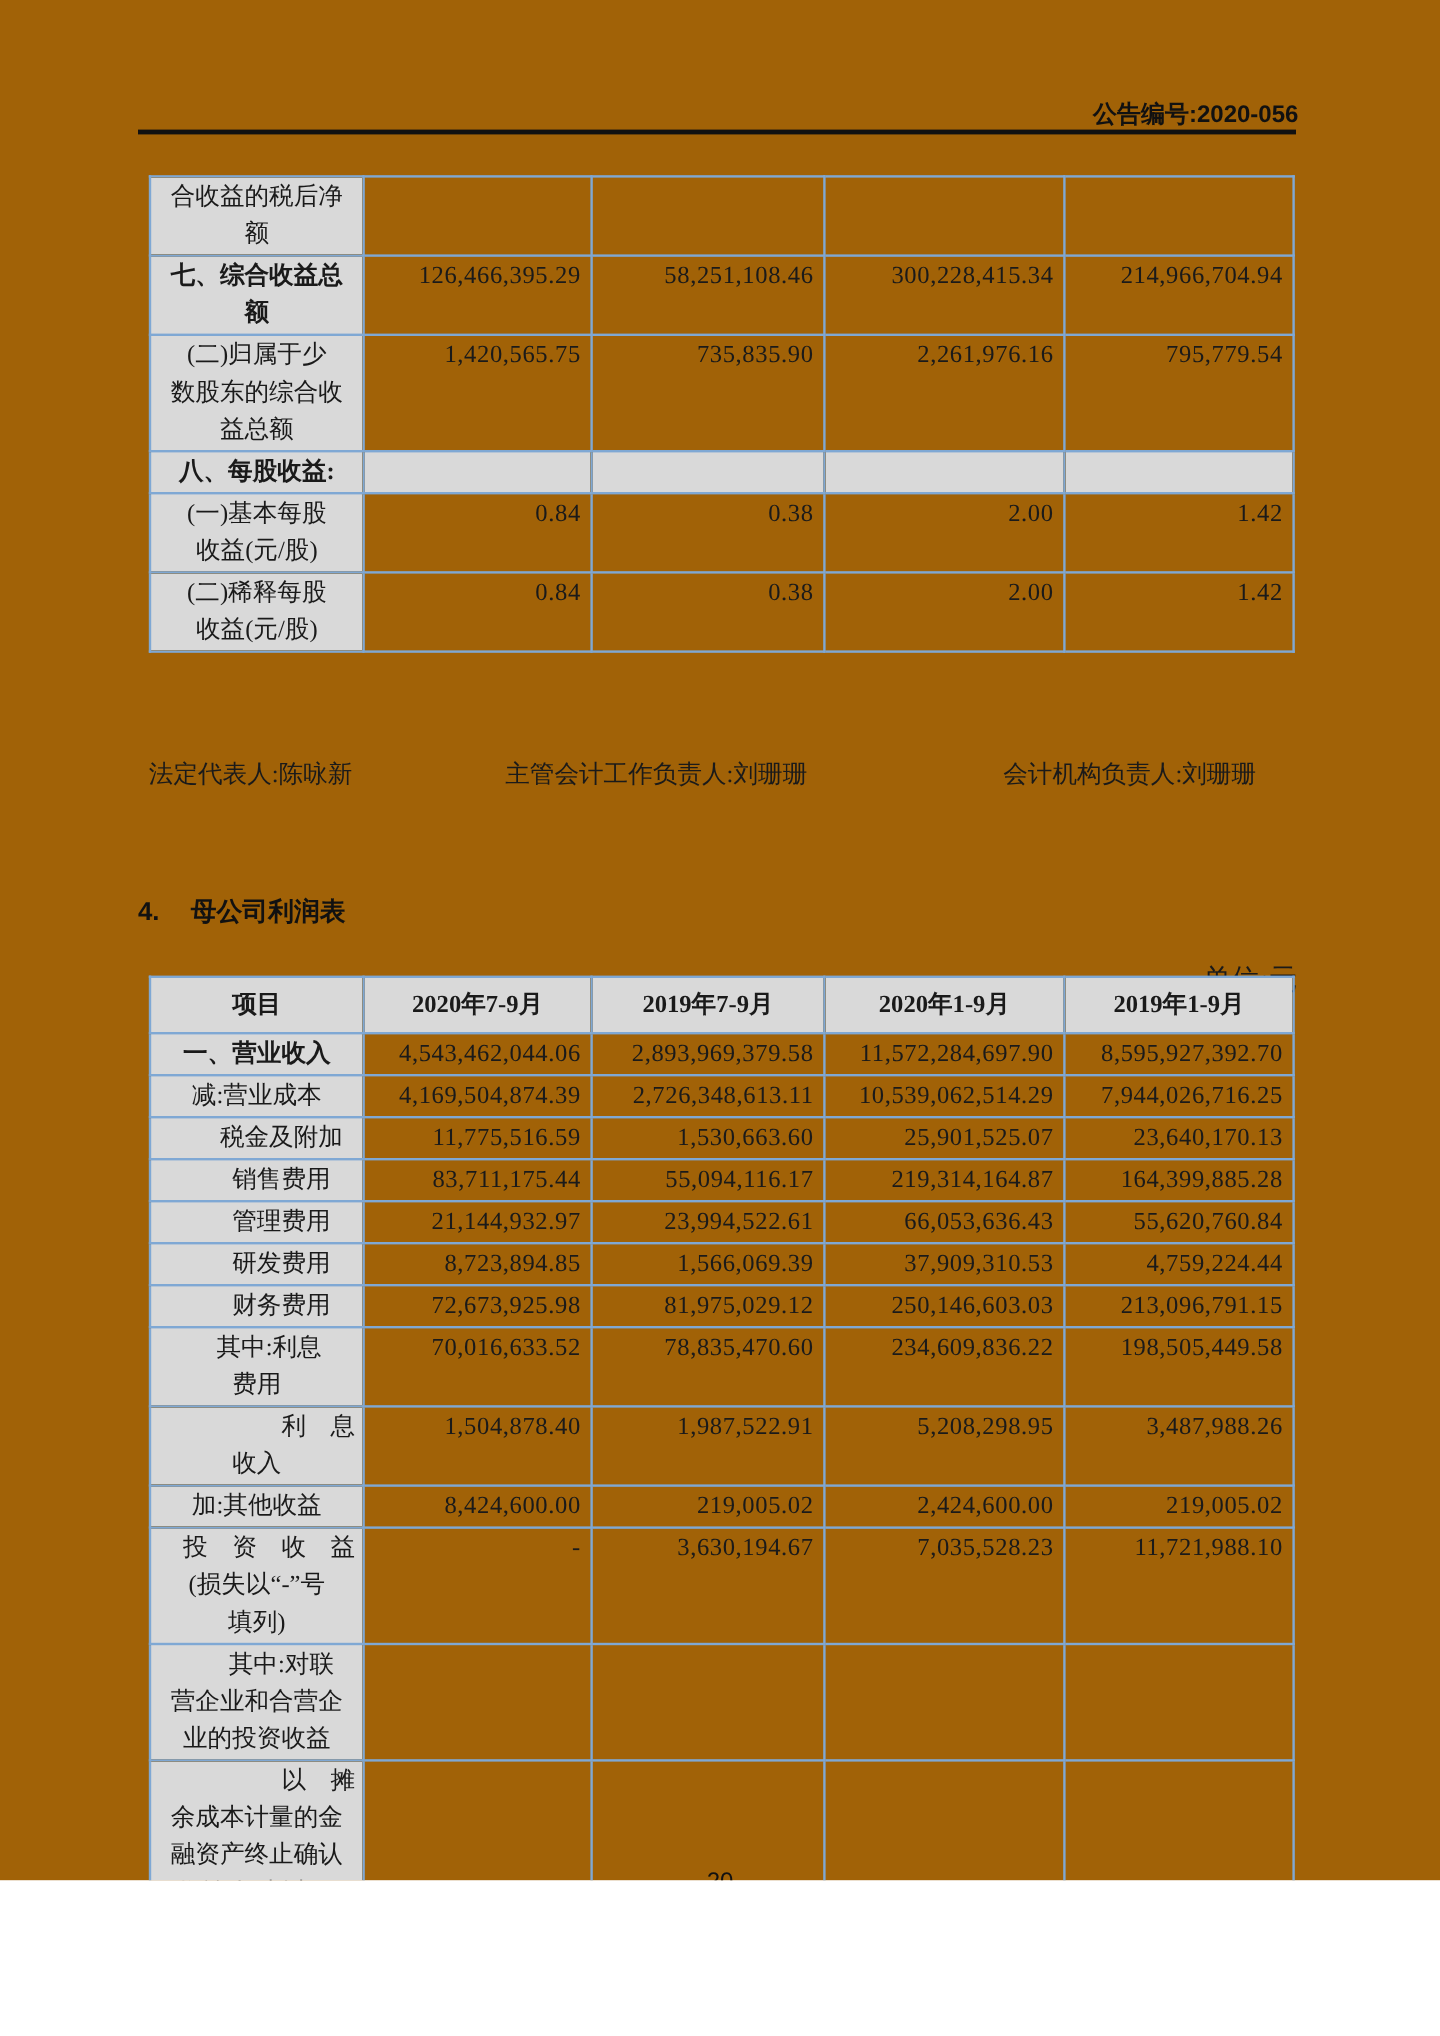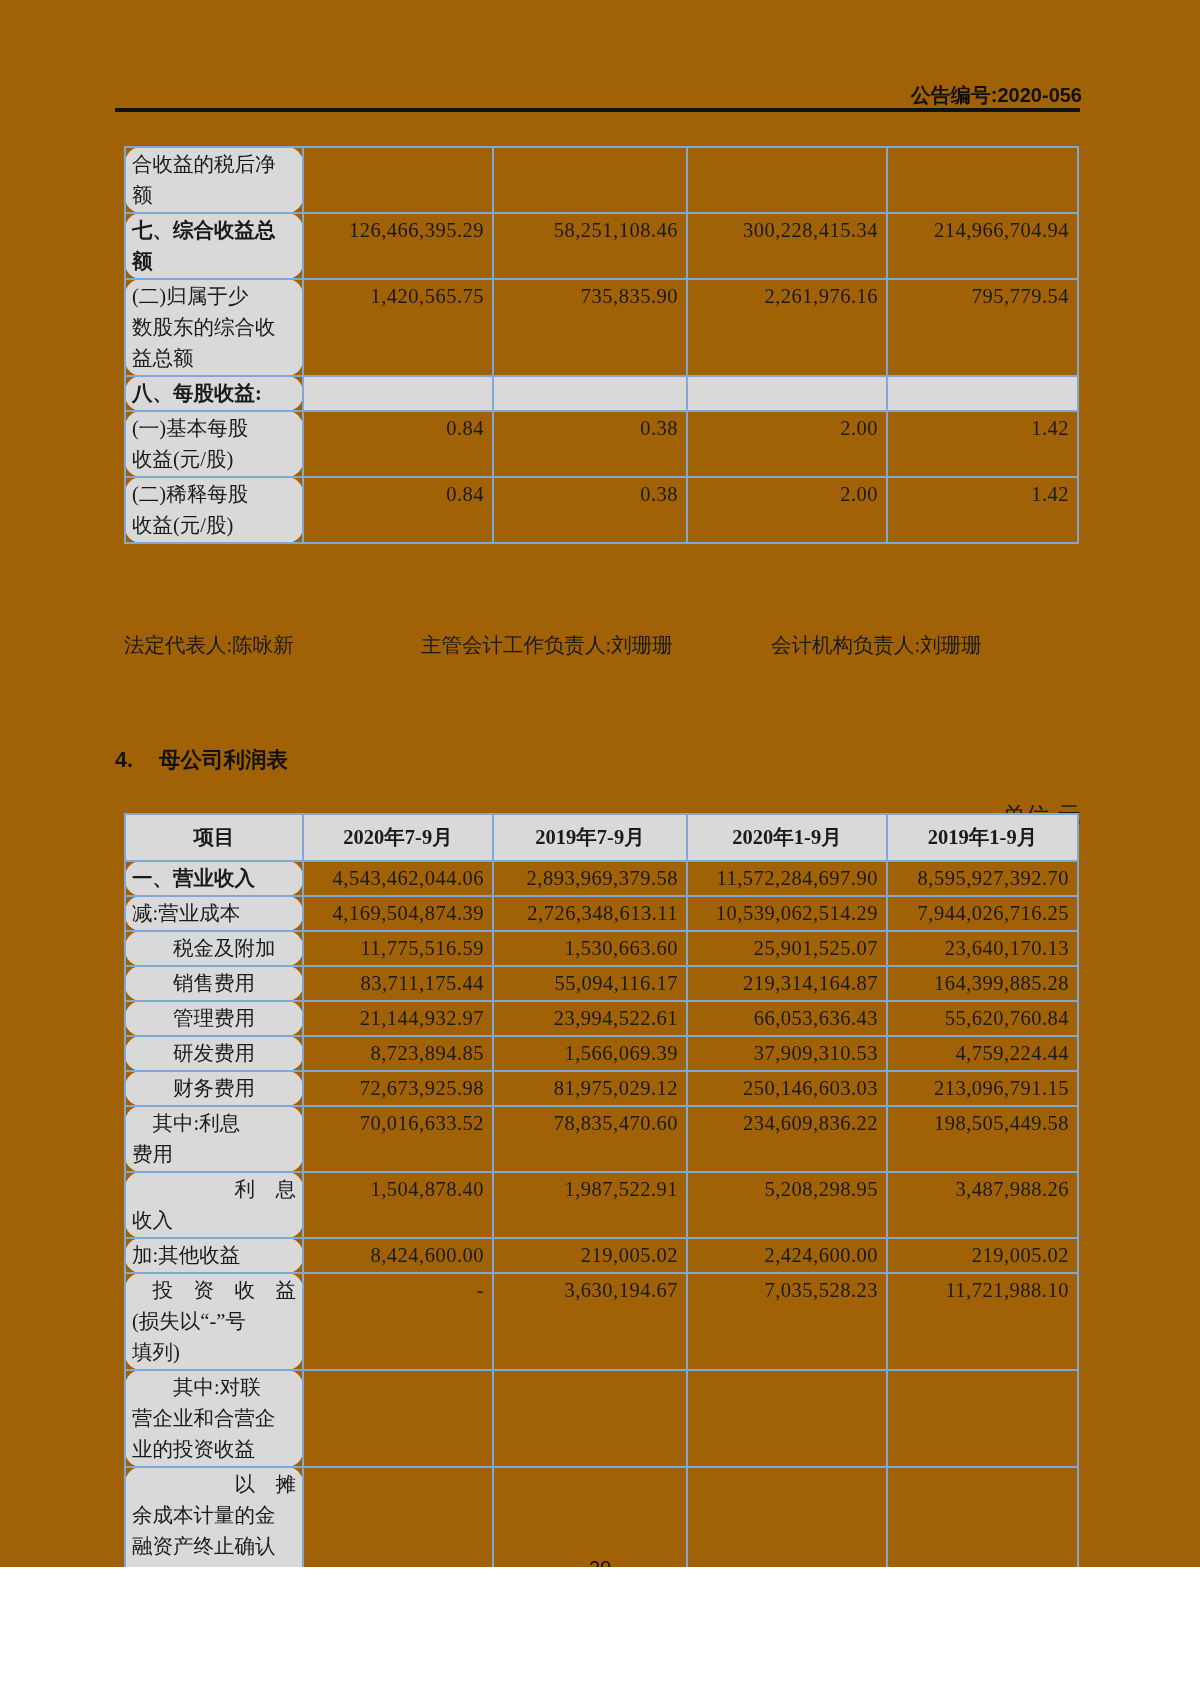--- a/index.html
+++ b/index.html
@@ -17,30 +17,30 @@
   }
   #table1{top:146px;}
   #table2{top:813px;}
   .fin-table td,.fin-table th{
     border:2px solid #7FA8D4;font-size:20.5px;line-height:31px;vertical-align:top;overflow:hidden;
   }
   .fin-table th{
     background:#D9D9D9;font-weight:bold;text-align:center;padding:7px 4px;white-space:nowrap;
   }
   td.label{
-    background:#D9D9D9;text-align:left;padding:1px 6px;white-space:pre-wrap;word-break:break-all;border-radius:16px;
+    background:#D9D9D9;text-align:center;padding:1px 6px;white-space:pre-wrap;word-break:break-all;
   }
   td.value{text-align:right;padding:1px 8px;letter-spacing:0.5px;white-space:nowrap;}
   tr.section-row td{background:#D9D9D9;margin-left:36px;}
   .bold{font-weight:bold;}
   .signatories{position:absolute;top:631px;left:124px;width:956px;height:26px;font-size:20.5px;}
   .signatories span{position:absolute;top:0;white-space:nowrap;}
   .sig-1{left:0;}
   .sig-2{left:297px;}
-  .sig-3{left:647px;}
+  .sig-3{left:712px;}
   .section-heading{
     position:absolute;top:745px;left:115px;font-size:21.5px;font-weight:bold;color:#111;
     font-family:"Liberation Sans","DejaVu Sans",sans-serif;
   }
   .section-heading .sec-num{display:inline-block;margin-right:26px;}
   .unit-label{position:absolute;top:800px;right:119px;font-size:24px;}
   .page-number{
     position:absolute;top:1557px;left:0;width:1200px;text-align:center;font-size:20px;
     font-family:"Liberation Sans","DejaVu Sans",sans-serif;color:#111;
   }

